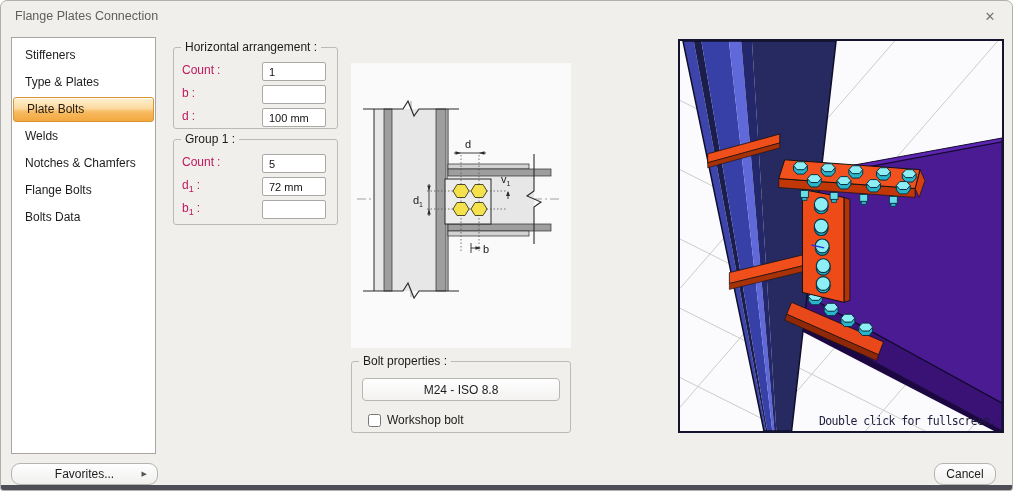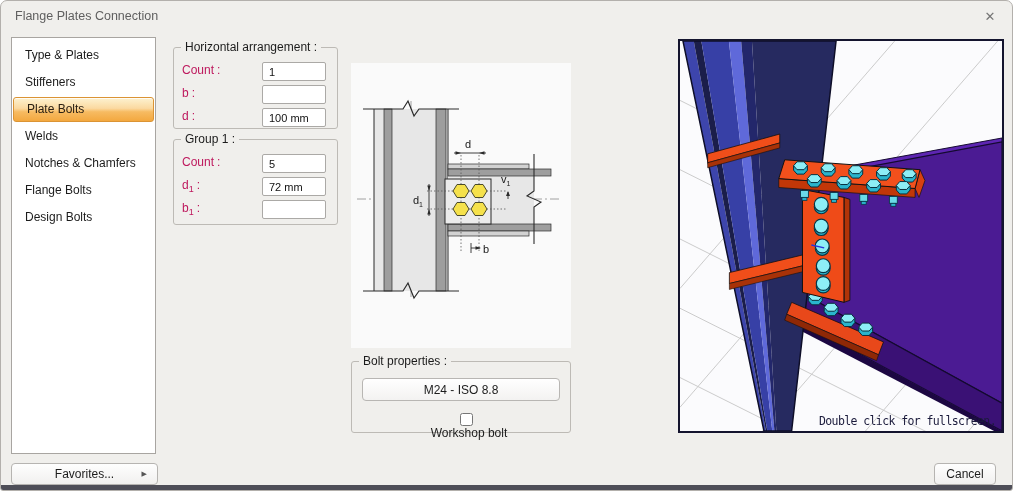--- a/index.html
+++ b/index.html
@@ -31,55 +31,55 @@
   .flabel sub { font-size:9px; }
   .suffix { margin-left:3px; }
   .gfield { width:64px; height:19px; border:1px solid #aba9a6; border-radius:2px;
     background:#fff; font:11px "Liberation Sans", sans-serif; padding:0 6px; color:#111; }
   .diagram { position:absolute; left:350px; top:62px; width:220px; height:285px;
     background:#fafafa; }
   .boltprops { left:350px; top:360px; width:220px; height:72px; }
   .m24btn { display:block; margin:16px auto 12px 10px; width:198px; height:23px;
     background:linear-gradient(#ffffff,#f3f2f1); border:1px solid #b8b6b3;
     border-radius:4px; font:12px "Liberation Sans",sans-serif; color:#1c1c1c; }
-  .cbrow { display:flex; align-items:center; margin:6px 0 0 16px; font-size:12px; color:#1c1c1c;flex-direction:column; }
+  .cbrow { display:flex; align-items:center; margin:6px 0 0 16px; font-size:12px; color:#1c1c1c; }
   .cbrow input { width:13px; height:13px; margin-right:6px; }
   .viewport { position:absolute; left:677px; top:38px; width:326px; height:394px;
     border:2px solid #14142e; background:#fbfbfd; }
   .viewport svg { display:block; width:100%; height:100%; }
   .hint { position:absolute; right:6px; bottom:3px; font:11.5px "DejaVu Sans Mono", monospace;
     letter-spacing:-0.6px; color:#1b1b3c; }
   .btn { position:absolute; height:22px; background:linear-gradient(#fefefe,#f1f0ef);
-    border:1px solid #b6b4b1; border-radius:4px; font:12px "Liberation Sans",sans-serif;
+    border:1px solid #b6b4b1; border-radius:9px; font:12px "Liberation Sans",sans-serif;
     color:#1c1c1c; text-align:center; line-height:20px; }
   .favbtn { left:10px; top:462px; width:147px; }
   .favarrow { position:absolute; right:10px; top:0; font-size:7px; color:#555; line-height:20px; }
   .okbtn { left:853px; top:462px; width:72px;margin-top:48px; }
   .cancelbtn { left:933px; top:462px; width:62px; }
   .bottomedge { position:absolute; left:0; right:0; bottom:0; height:5px; background:#4e4e58; }
   svg text { font-family:"Liberation Sans", sans-serif; }
 </style>
 </head>
 <body>
 
 <div class="dialog">
 
   <div class="titlebar">
     <span class="title">Flange Plates Connection</span>
     <span class="closebtn">✕</span>
   </div>
 
   <div class="sidebar">
+    <div class="sbi">Stiffeners</div>
     <div class="sbi">Type &amp; Plates</div>
-    <div class="sbi">Stiffeners</div>
     <div class="sbi sel">Plate Bolts</div>
     <div class="sbi">Welds</div>
     <div class="sbi">Notches &amp; Chamfers</div>
     <div class="sbi">Flange Bolts</div>
-    <div class="sbi">Design Bolts</div>
+    <div class="sbi">Bolts Data</div>
   </div>
 
   <div class="gbox" style="left:172px; top:46px; width:165px; height:82px;">
     <span class="gtitle">Horizontal arrangement :</span>
     <div class="gcontent">
       <div class="grow">
         <span class="flabel"><span>Count</span><sub></sub><span class="suffix">:</span></span>
         <input class="gfield" value="1" style="">
       </div>
       <div class="grow">

